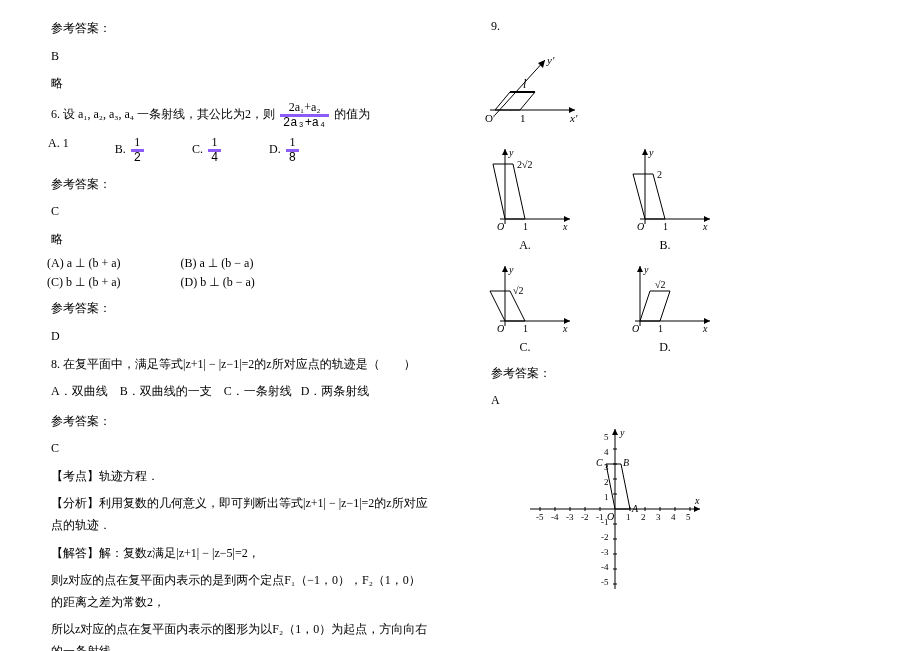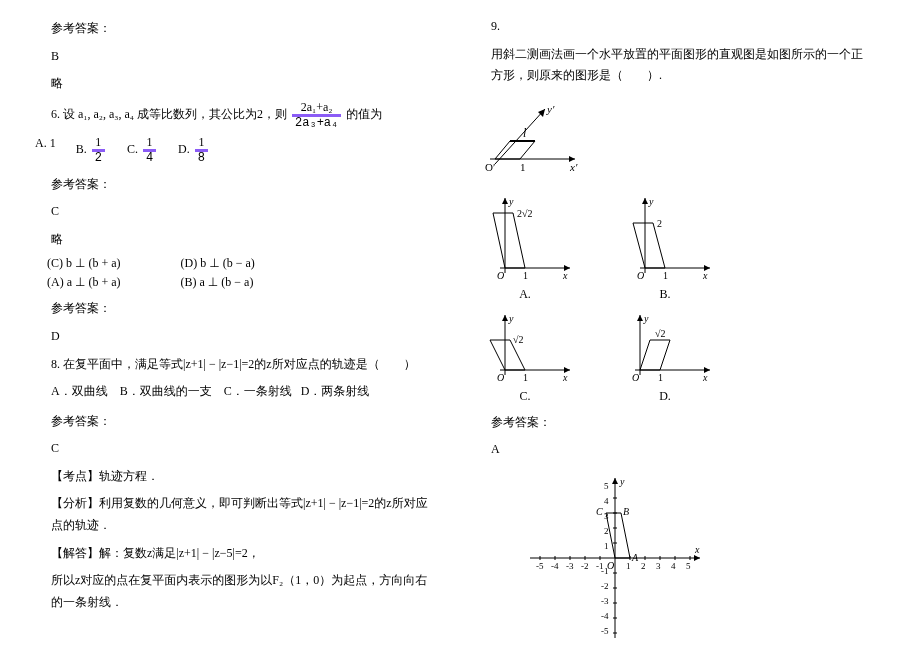--- a/index.html
+++ b/index.html
@@ -19,41 +19,41 @@
     .answer-label { font-weight: normal; margin-top: 8px; margin-bottom: 4px; }
     .fraction {
       display: inline-block;
       vertical-align: middle;
       text-align: center;
       margin: 0 2px;
       line-height: 1.1;
     }
     .fraction .num { display: block; border-bottom: 3px solid #8b5cf6; padding: 0 3px; }
     .fraction .den { display: block; padding: 0 3px; font-family: Liberation Mono, monospace; }
-    .options { display: flex; gap: 20px; margin: 6px 0; }
+    .options { display: flex; gap: 46px; margin: 6px 13px; }
     .opt-pair { display: flex; gap: 60px; margin: 4px 0 4px 12px; }
     .small-graph { display: inline-block; vertical-align: top; margin: 6px 10px 6px 0; }
     .graph-row { display: flex; gap: 40px; margin: 8px 0; align-items: flex-end; }
     .graph-cell { display: flex; flex-direction: column; align-items: center; }
     .graph-label { margin-top: 4px; }
     svg { display: block; }
   </style>
 </head>
 <body>
 
 <div class="col col-left">
 
   <div class="line answer-label">参考答案：</div>
   <div class="line">B</div>
   <div class="line">略</div>
 
   <div class="line">
     <span>6. 设</span>
     <span>a₁, a₂, a₃, a₄</span>
-    <span>成等比数列，其公比为2，则</span>
+    <span>一条射线，其公比为2，则</span>
     <span class="fraction">
       <span class="num">2a₁+a₂</span>
       <span class="den">2a₃+a₄</span>
     </span>
     <span>的值为</span>
   </div>
 
   <div class="options">
     <span>A.  1</span>
     <span>
@@ -77,26 +77,26 @@
         <span class="den">8</span>
       </span>
     </span>
   </div>
 
   <div class="line answer-label">参考答案：</div>
   <div class="line">C</div>
   <div class="line">略</div>
 
   <div class="opt-pair">
+    <span>(A) a ⊥ (b + a)</span>
+    <span>(B) a ⊥ (b − a)</span>
+  </div>
+  <div class="opt-pair">
     <span>(C) b ⊥ (b + a)</span>
     <span>(D) b ⊥ (b − a)</span>
-  </div>
-  <div class="opt-pair">
-    <span>(A) a ⊥ (b + a)</span>
-    <span>(B) a ⊥ (b − a)</span>
   </div>
 
   <div class="line answer-label">参考答案：</div>
   <div class="line">D</div>
 
   <div class="line">8. 在复平面中，满足等式|z+1| − |z−1|=2的z所对应点的轨迹是（　　）</div>
   <div class="line">
     <span>A．双曲线</span>&nbsp;&nbsp;&nbsp;
     <span>B．双曲线的一支</span>&nbsp;&nbsp;&nbsp;
     <span>C．一条射线</span>&nbsp;&nbsp;
@@ -108,28 +108,28 @@
 
   <div class="line">
     <span>【考点】</span><span>轨迹方程．</span>
   </div>
   <div class="line">
     <span>【分析】</span><span>利用复数的几何意义，即可判断出等式|z+1| − |z−1|=2的z所对应点的轨迹．</span>
   </div>
   <div class="line">
     <span>【解答】</span><span>解：复数z满足|z+1| − |z−5|=2，</span>
   </div>
+  <div class="line">则z对应的点在复平面内表示的是到两个定点F₁（−1，0），F₂（1，0）的距离之差为常数2，</div>
   <div class="line">所以z对应的点在复平面内表示的图形为以F₂（1，0）为起点，方向向右的一条射线．</div>
 
 </div>
 
 <div class="col">
 
   <div class="line">9.</div>
-  <div class="line">用斜二测画法画一个水平放置的平面图形的直观图是如图所示的一个正方形，则原来的图形是（　　）.</div>
 
   <div class="small-graph">
     <svg width="110" height="80">
       <line x1="15" y1="60" x2="100" y2="60" stroke="#000"></line>
       <polygon points="100,60 94,57 94,63" fill="#000"></polygon>
       <line x1="20" y1="65" x2="70" y2="10" stroke="#000"></line>
       <polygon points="70,10 63,13 68,18" fill="#000"></polygon>
       <polygon points="20,60 45,60 60,42 35,42" fill="none" stroke="#000"></polygon>
       <line x1="35" y1="42" x2="60" y2="42" stroke="#000" stroke-width="2"></line>
       <text x="10" y="72" font-size="11">O′</text>

